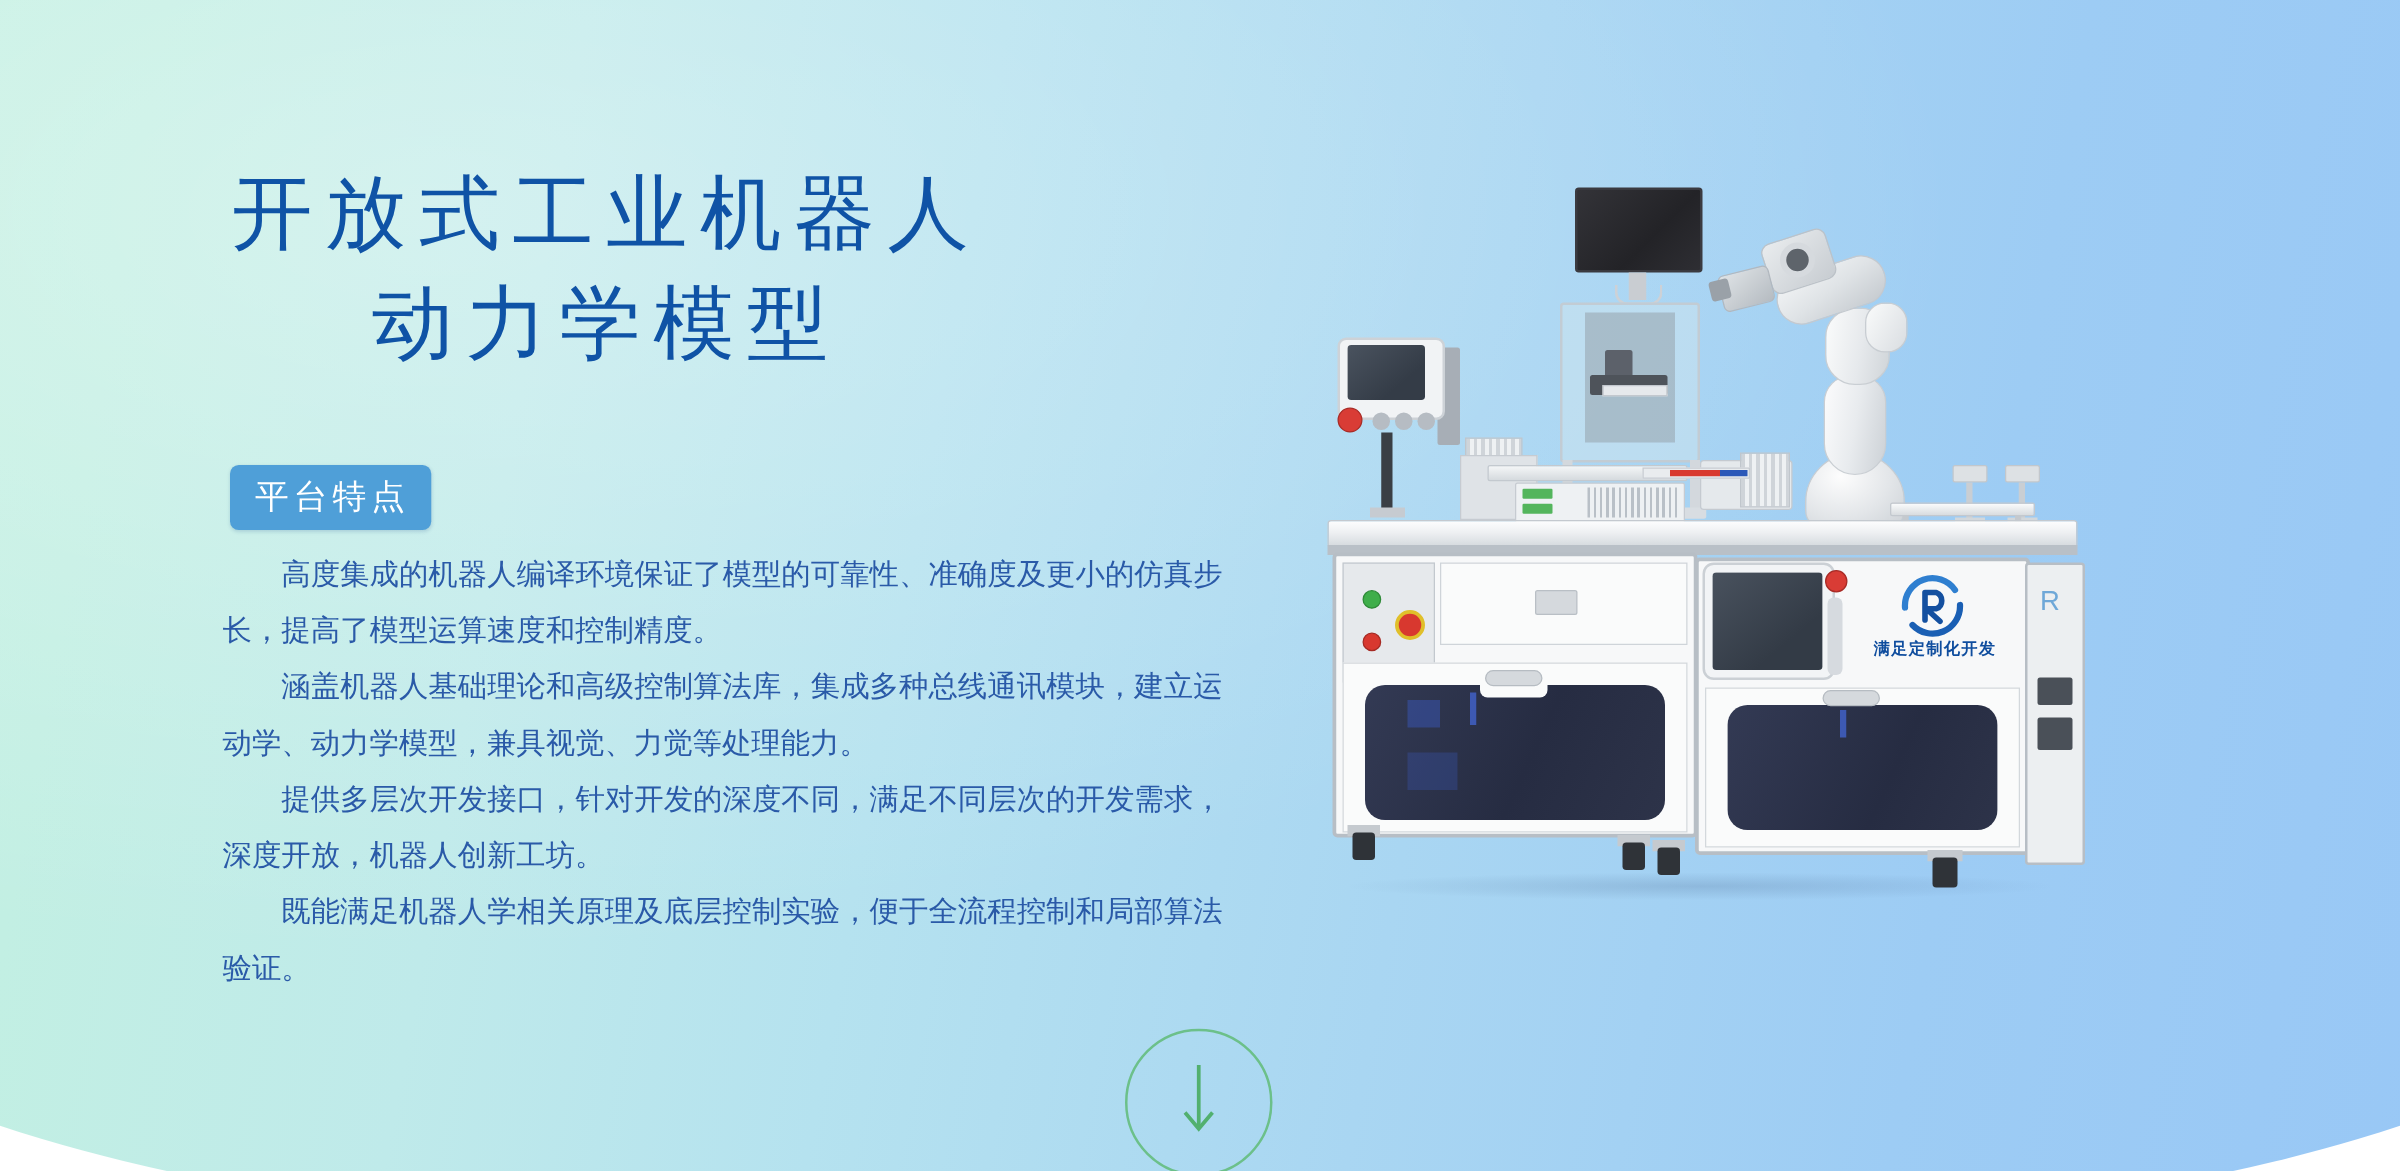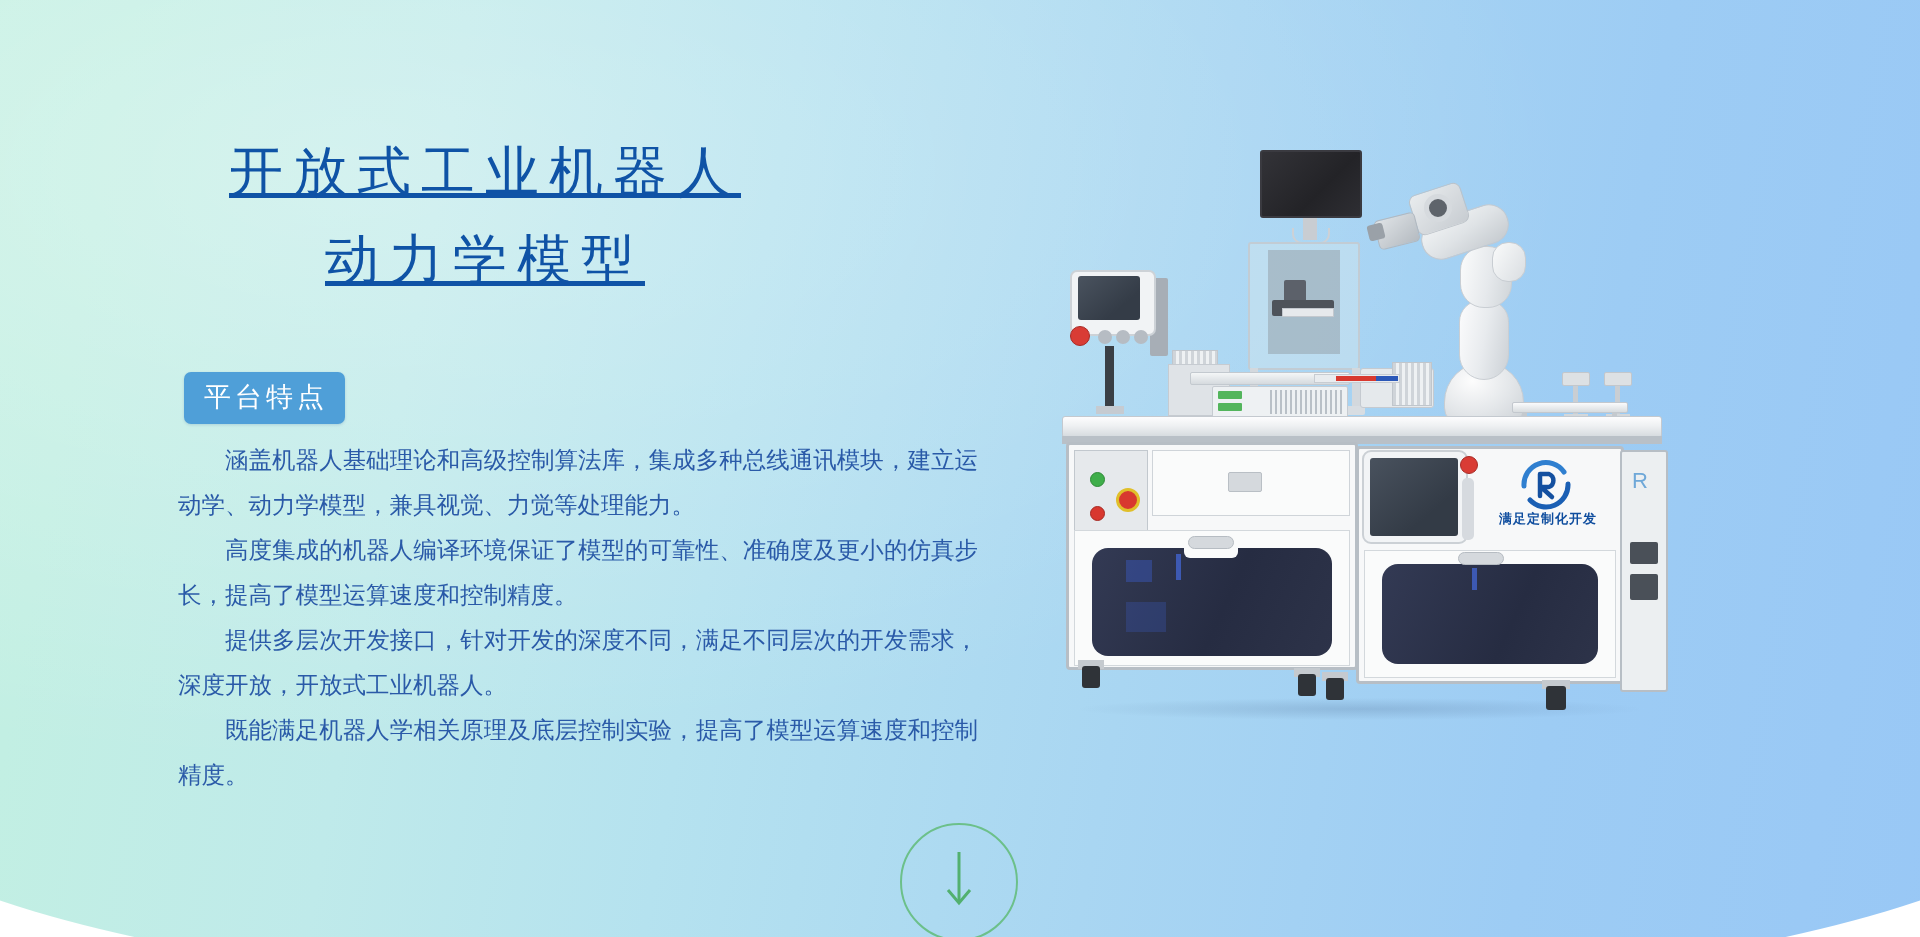--- a/index.html
+++ b/index.html
@@ -23,24 +23,23 @@
     border-bottom-left-radius:50% 22%;
     border-bottom-right-radius:50% 22%;
     pointer-events:none;
   }
 
   
   .left-col{position:absolute;left:0;top:0;width:1010px;height:937px;}
 
   .title-block{position:absolute;left:0;top:128px;width:960px;text-align:center;}
   .title-line{
-    color:#0f53a6;font-size:54px;line-height:88px;letter-spacing:10px;
+    color:#0f53a6;font-size:65px;line-height:88px;letter-spacing:10px;
     font-family:"Liberation Serif","DejaVu Serif",serif;font-weight:400;
     white-space:nowrap;
-    text-decoration:underline;
   }
   .title-line.l1{text-indent:10px;}
   .title-line.l2{text-indent:10px;}
 
   .badge{
     position:absolute;left:184px;top:372px;
     background:#4f9fd8;color:#ffffff;
     font-size:27px;letter-spacing:4px;
     padding:7px 17px 9px 20px;border-radius:7px;
     font-family:"Liberation Sans","DejaVu Sans",sans-serif;
@@ -222,24 +221,24 @@
   <div class="left-col">
 
     <div class="title-block">
       <div class="title-line l1">开放式工业机器人</div>
       <div class="title-line l2">动力学模型</div>
     </div>
 
     <div class="badge">平台特点</div>
 
     <div class="body-copy">
+      <p>高度集成的机器人编译环境保证了模型的可靠性、准确度及更小的仿真步长，提高了模型运算速度和控制精度。</p>
       <p>涵盖机器人基础理论和高级控制算法库，集成多种总线通讯模块，建立运动学、动力学模型，兼具视觉、力觉等处理能力。</p>
-      <p>高度集成的机器人编译环境保证了模型的可靠性、准确度及更小的仿真步长，提高了模型运算速度和控制精度。</p>
-      <p>提供多层次开发接口，针对开发的深度不同，满足不同层次的开发需求，深度开放，开放式工业机器人。</p>
-      <p>既能满足机器人学相关原理及底层控制实验，提高了模型运算速度和控制精度。</p>
+      <p>提供多层次开发接口，针对开发的深度不同，满足不同层次的开发需求，深度开放，机器人创新工坊。</p>
+      <p>既能满足机器人学相关原理及底层控制实验，便于全流程控制和局部算法验证。</p>
     </div>
 
     <div class="scroll-ind">
       <svg width="34" height="62" viewBox="0 0 34 62">
         <line x1="17" y1="2" x2="17" y2="52" stroke="#52b06f" stroke-width="3"></line>
         <polyline points="6,40 17,53 28,40" fill="none" stroke="#52b06f" stroke-width="3"></polyline>
       </svg>
     </div>
   </div>
 

